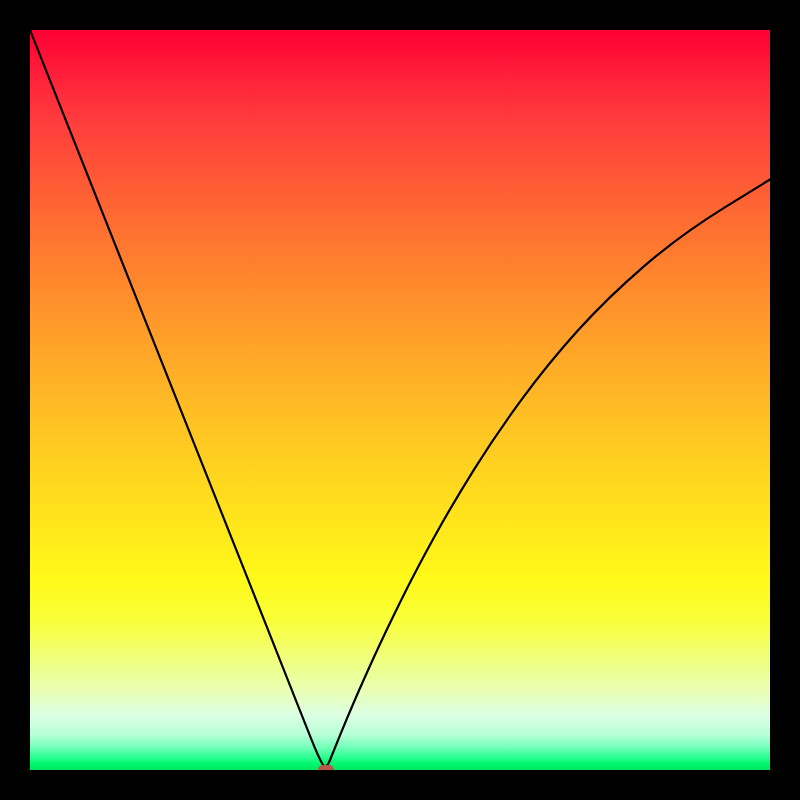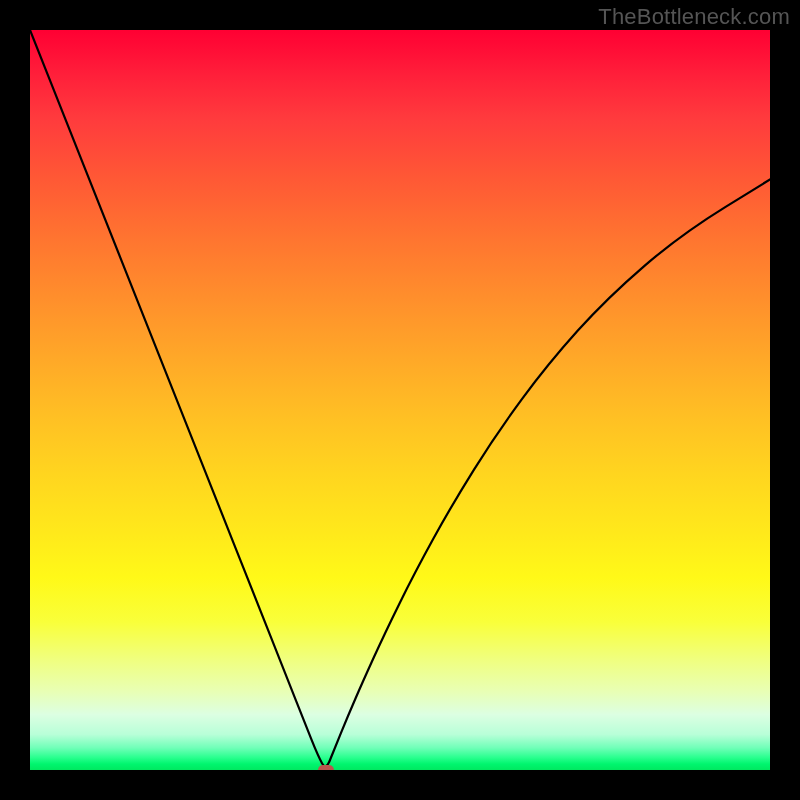--- a/index.html
+++ b/index.html
@@ -77,21 +77,20 @@
     background: #b9564e;
     transform: translate(-50%, -50%);
     z-index: 10;
   }
 </style>
 </head>
 <body>
 
 <div class="frame">
 
-  <div class="watermark">TheBottleneck.com</div>
 
   <div class="plot-area">
     <div class="gradient"></div>
 
     <svg class="curve" viewBox="0 0 740 740" preserveAspectRatio="none">
       <path id="curve-path" fill="none" stroke="#000000" stroke-width="2.2" stroke-linecap="round" d="M 0 0 Q 0 0 18.5 46.61999999999995 Q 37 93.2399999999999 55.5 139.85999999999996 Q 74 186.48000000000002 92.5 233.10000000000002 Q 111 279.72 129.5 326.34000000000003 Q 148 372.96 166.5 419.58 Q 185 466.2 203.5 512.82 Q 222 559.44 240.5 606.06 Q 259 652.68 266.4 671.55 Q 273.8 690.42 281.20000000000005 708.92 Q 288.6 727.42 292.3 733.71 Q 296 740 299.7 730.75 Q 303.4 721.5 310.79999999999995 703.37 Q 318.2 685.24 325.6 668.22 Q 333 651.2 344.1 626.78 Q 355.2 602.36 370 572.39 Q 384.8 542.42 403.29999999999995 508.75 Q 421.79999999999995 475.08 444 439.56 Q 466.2 404.04 492.1 368.89000000000004 Q 518 333.74000000000007 547.6 300.81000000000006 Q 577.2 267.88 614.2 236.05999999999995 Q 651.2 204.2399999999999 695.6 176.85999999999996 L 740 149.48000000000002"></path>
     </svg>
 
     <div class="marker" id="marker" style="left: 296px; top: 740px; background: rgb(185, 86, 78);"></div>
   </div>

